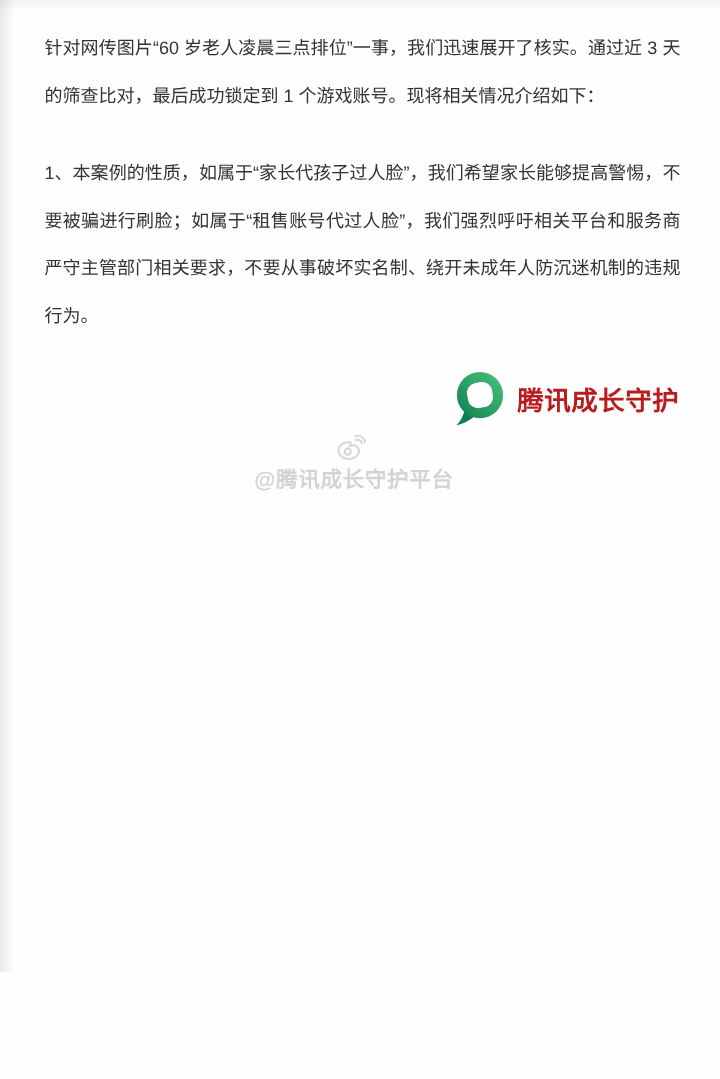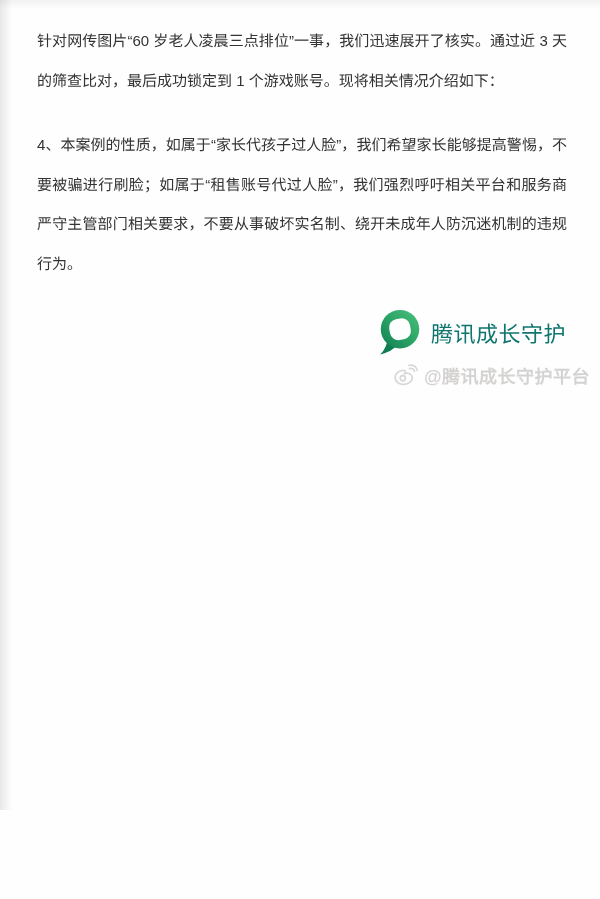--- a/index.html
+++ b/index.html
@@ -53,30 +53,31 @@
     height: 47px;
   }
   .brand-logo {
     display: inline-flex;
     width: 44px;
     height: 47px;
     margin-right: 9px;
   }
   .brand-name {
     font-size: 22px;
-    font-weight: 400;
-    color: #0f766e;
+    font-weight: 700;
+    color: #b91c1c;
     letter-spacing: 0.5px;
   }
   .watermark-row {
     display: flex;
     justify-content: flex-end;
     align-items: center;
     padding-right: 10px;
     margin-top: 7px;
+    flex-direction: column;
   }
   .wm-icon {
     display: inline-flex;
     margin-right: 5px;
     opacity: 0.9;
   }
   .wm-text {
     font-size: 18px;
     font-weight: 700;
     color: #d4d3d2;
@@ -85,21 +86,21 @@
 </style>
 </head>
 <body>
 
 <div class="page">
   <div class="edge-left"></div>
   <div class="edge-top"></div>
 
   <div class="content">
     <p class="para">针对网传图片“60 岁老人凌晨三点排位”一事，我们迅速展开了核实。通过近 3 天的筛查比对，最后成功锁定到 1 个游戏账号。现将相关情况介绍如下：</p>
-    <p class="para">4、本案例的性质，如属于“家长代孩子过人脸”，我们希望家长能够提高警惕，不要被骗进行刷脸；如属于“租售账号代过人脸”，我们强烈呼吁相关平台和服务商严守主管部门相关要求，不要从事破坏实名制、绕开未成年人防沉迷机制的违规行为。</p>
+    <p class="para">1、本案例的性质，如属于“家长代孩子过人脸”，我们希望家长能够提高警惕，不要被骗进行刷脸；如属于“租售账号代过人脸”，我们强烈呼吁相关平台和服务商严守主管部门相关要求，不要从事破坏实名制、绕开未成年人防沉迷机制的违规行为。</p>
   </div>
 
   <div class="brand-row">
     <span class="brand-logo">
       <svg width="44" height="47" viewBox="0 0 48 51" xmlns="http://www.w3.org/2000/svg" aria-hidden="true">
         <defs>
           <linearGradient id="logoGrad" x1="0" y1="1" x2="1" y2="0">
             <stop offset="0" stop-color="#0e7d52"></stop>
             <stop offset="0.55" stop-color="#2fa768"></stop>
             <stop offset="1" stop-color="#4cc07e"></stop>

